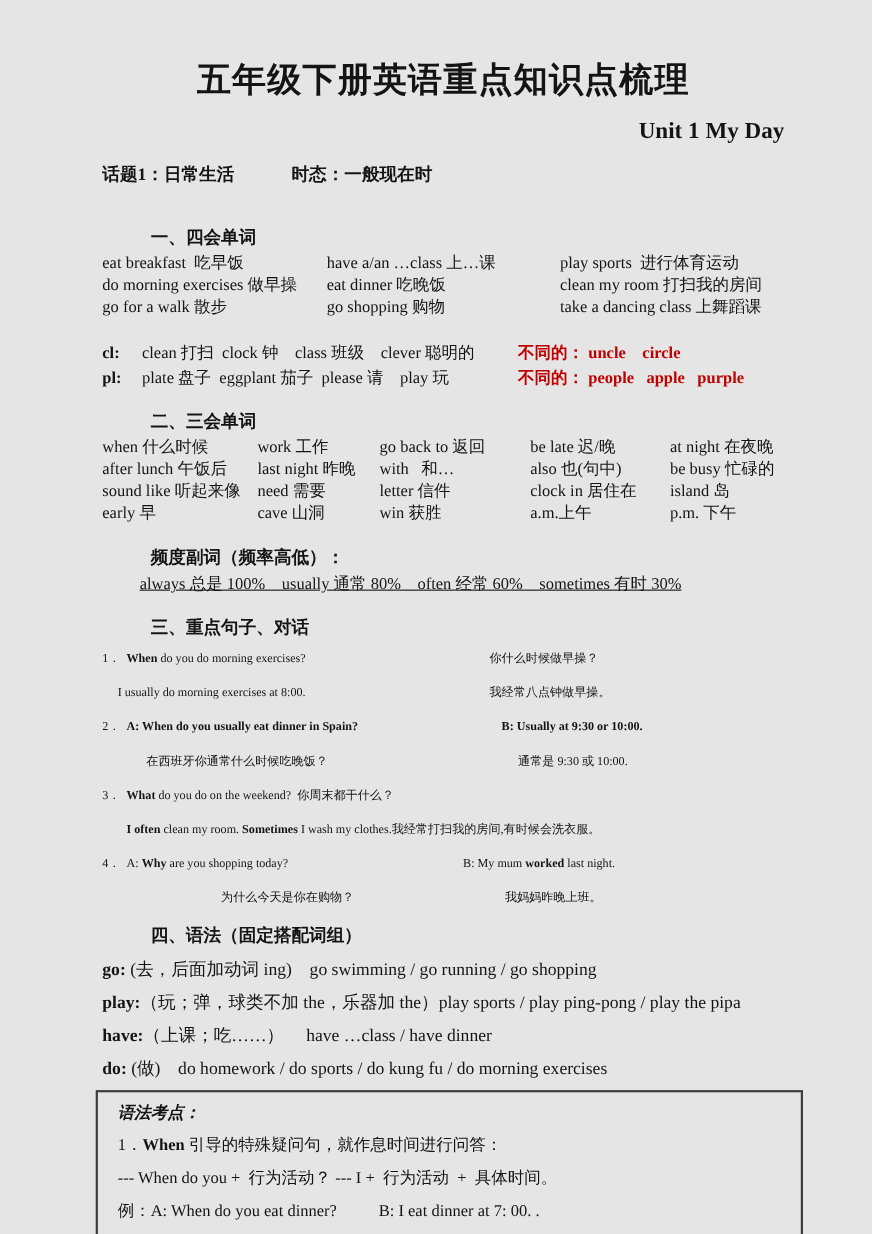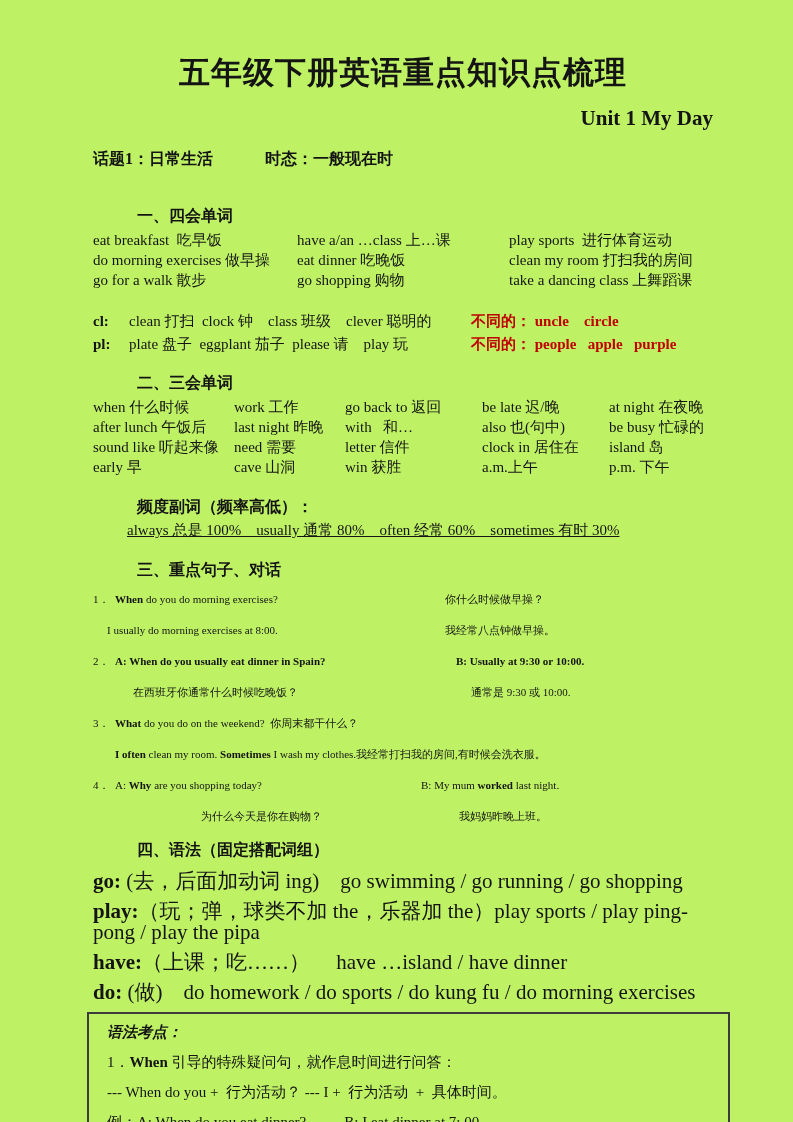--- a/index.html
+++ b/index.html
@@ -1,39 +1,39 @@
 <!DOCTYPE html>
 <html><head>
 <meta charset="utf-8">
 <style>
   * { margin:0; padding:0; box-sizing:border-box; }
   html,body { background:#ffffff; }
   body { width:793px; height:1122px; font-family:"Liberation Serif","DejaVu Serif",serif; color:#141414; }
-  .page { width:793px; height:1122px; padding:52px 80px 0 93px; overflow:hidden; background:#bef264; }
+  .page { width:793px; height:1122px; padding:52px 80px 0 93px; overflow:hidden; background:#e5e5e5; }
   [data-bind] { white-space:pre-wrap; }
   .b { font-weight:bold; }
   .i { font-style:italic; }
   .red { color:#c00000; font-weight:bold; }
   .title { font-size:31px; font-weight:bold; text-align:center; letter-spacing:1px; margin-bottom:12px; }
   .subtitle { font-size:21px; font-weight:bold; text-align:right; margin-bottom:18px; }
   .topic-line { font-size:16px; font-weight:bold; margin-bottom:36px; }
   .topic-line .gap { display:inline-block; width:52px; }
   .sec-heading { font-size:16px; font-weight:bold; margin-bottom:3px;margin-left:44px; }
   .body-txt { font-size:15px; }
   .grid3 { display:grid; grid-template-columns:204px 212px 1fr; font-size:15px; line-height:20px; margin-bottom:20px; }
   .grid5 { display:grid; grid-template-columns:141px 111px 137px 127px 1fr; font-size:15px; line-height:20px; margin-bottom:20px; }
   .clpl { font-size:15px; line-height:23px; margin-bottom:17px; }
   .clpl .lbl { display:inline-block; width:36px; font-weight:bold; }
   .clpl .wds { display:inline-block; width:342px; }
   .freq-line { font-size:15px; padding-left:34px; margin-top:3px; margin-bottom:20px;text-decoration:underline; }
   .sent { font-size:11px; }
   .srow { display:flex; line-height:20px; }
   .snum { display:inline-block; width:22px; }
   .mb { margin-bottom:11px; }
-  .grammar-item { font-size:21px; line-height:21px; margin-bottom:9px; }
+  .grammar-item { font-size:16px; line-height:21px; margin-bottom:9px; }
   .box { border:2px solid #3c3c3c; margin-left:-6px; margin-right:-17px; margin-top:6px; padding:9px 16px 12px 18px; font-size:15px; }
   .box-line { line-height:20px; margin-top:10px; }
 </style>
 </head>
 <body>
 
 <div class="page">
 
   <div class="title" data-bind="doc.title">五年级下册英语重点知识点梳理</div>
   <div class="subtitle" data-bind="doc.subtitle">Unit 1 My Day</div>
@@ -126,21 +126,21 @@
     <div class="srow" style="margin-bottom:14px;">
       <span style="flex:0 0 346px; padding-left:108px;" data-bind="sentences.item4.q_cn">为什么今天是你在购物？</span>
       <span style="padding-left:20px;" data-bind="sentences.item4.b_cn">我妈妈昨晚上班。</span>
     </div>
   </div>
 
   <div class="sec-heading" data-bind="grammar.heading" style="margin-bottom:10px;">四、语法（固定搭配词组）</div>
   <div>
     <div class="grammar-item"><span class="b" data-bind="grammar.items.0.label">go:</span><span data-bind="grammar.items.0.desc"> (去，后面加动词 ing)    </span><span data-bind="grammar.items.0.ex">go swimming / go running / go shopping</span></div>
     <div class="grammar-item"><span class="b" data-bind="grammar.items.1.label">play:</span><span data-bind="grammar.items.1.desc">（玩；弹，球类不加 the，乐器加 the）</span><span data-bind="grammar.items.1.ex">play sports / play ping-pong / play the pipa</span></div>
-    <div class="grammar-item"><span class="b" data-bind="grammar.items.2.label">have:</span><span data-bind="grammar.items.2.desc">（上课；吃……）     </span><span data-bind="grammar.items.2.ex">have …island / have dinner</span></div>
+    <div class="grammar-item"><span class="b" data-bind="grammar.items.2.label">have:</span><span data-bind="grammar.items.2.desc">（上课；吃……）     </span><span data-bind="grammar.items.2.ex">have …class / have dinner</span></div>
     <div class="grammar-item"><span class="b" data-bind="grammar.items.3.label">do:</span><span data-bind="grammar.items.3.desc"> (做)    </span><span data-bind="grammar.items.3.ex">do homework / do sports / do kung fu / do morning exercises</span></div>
   </div>
 
   <div class="box">
     <div class="b i" data-bind="box.title">语法考点：</div>
     <div class="box-line"><span data-bind="box.l1_num">1．</span><span class="b" data-bind="box.l1_bold">When</span><span data-bind="box.l1_rest"> 引导的特殊疑问句，就作息时间进行问答：</span></div>
     <div class="box-line" data-bind="box.l2">--- When do you +  行为活动？ --- I +  行为活动  +  具体时间。</div>
     <div class="box-line"><span data-bind="box.l3_label">例：</span><span style="" data-bind="box.l3_a">A: When do you eat dinner?</span><span style="margin-left:38px;" data-bind="box.l3_b">B: I eat dinner at 7: 00. .</span></div>
   </div>
 

